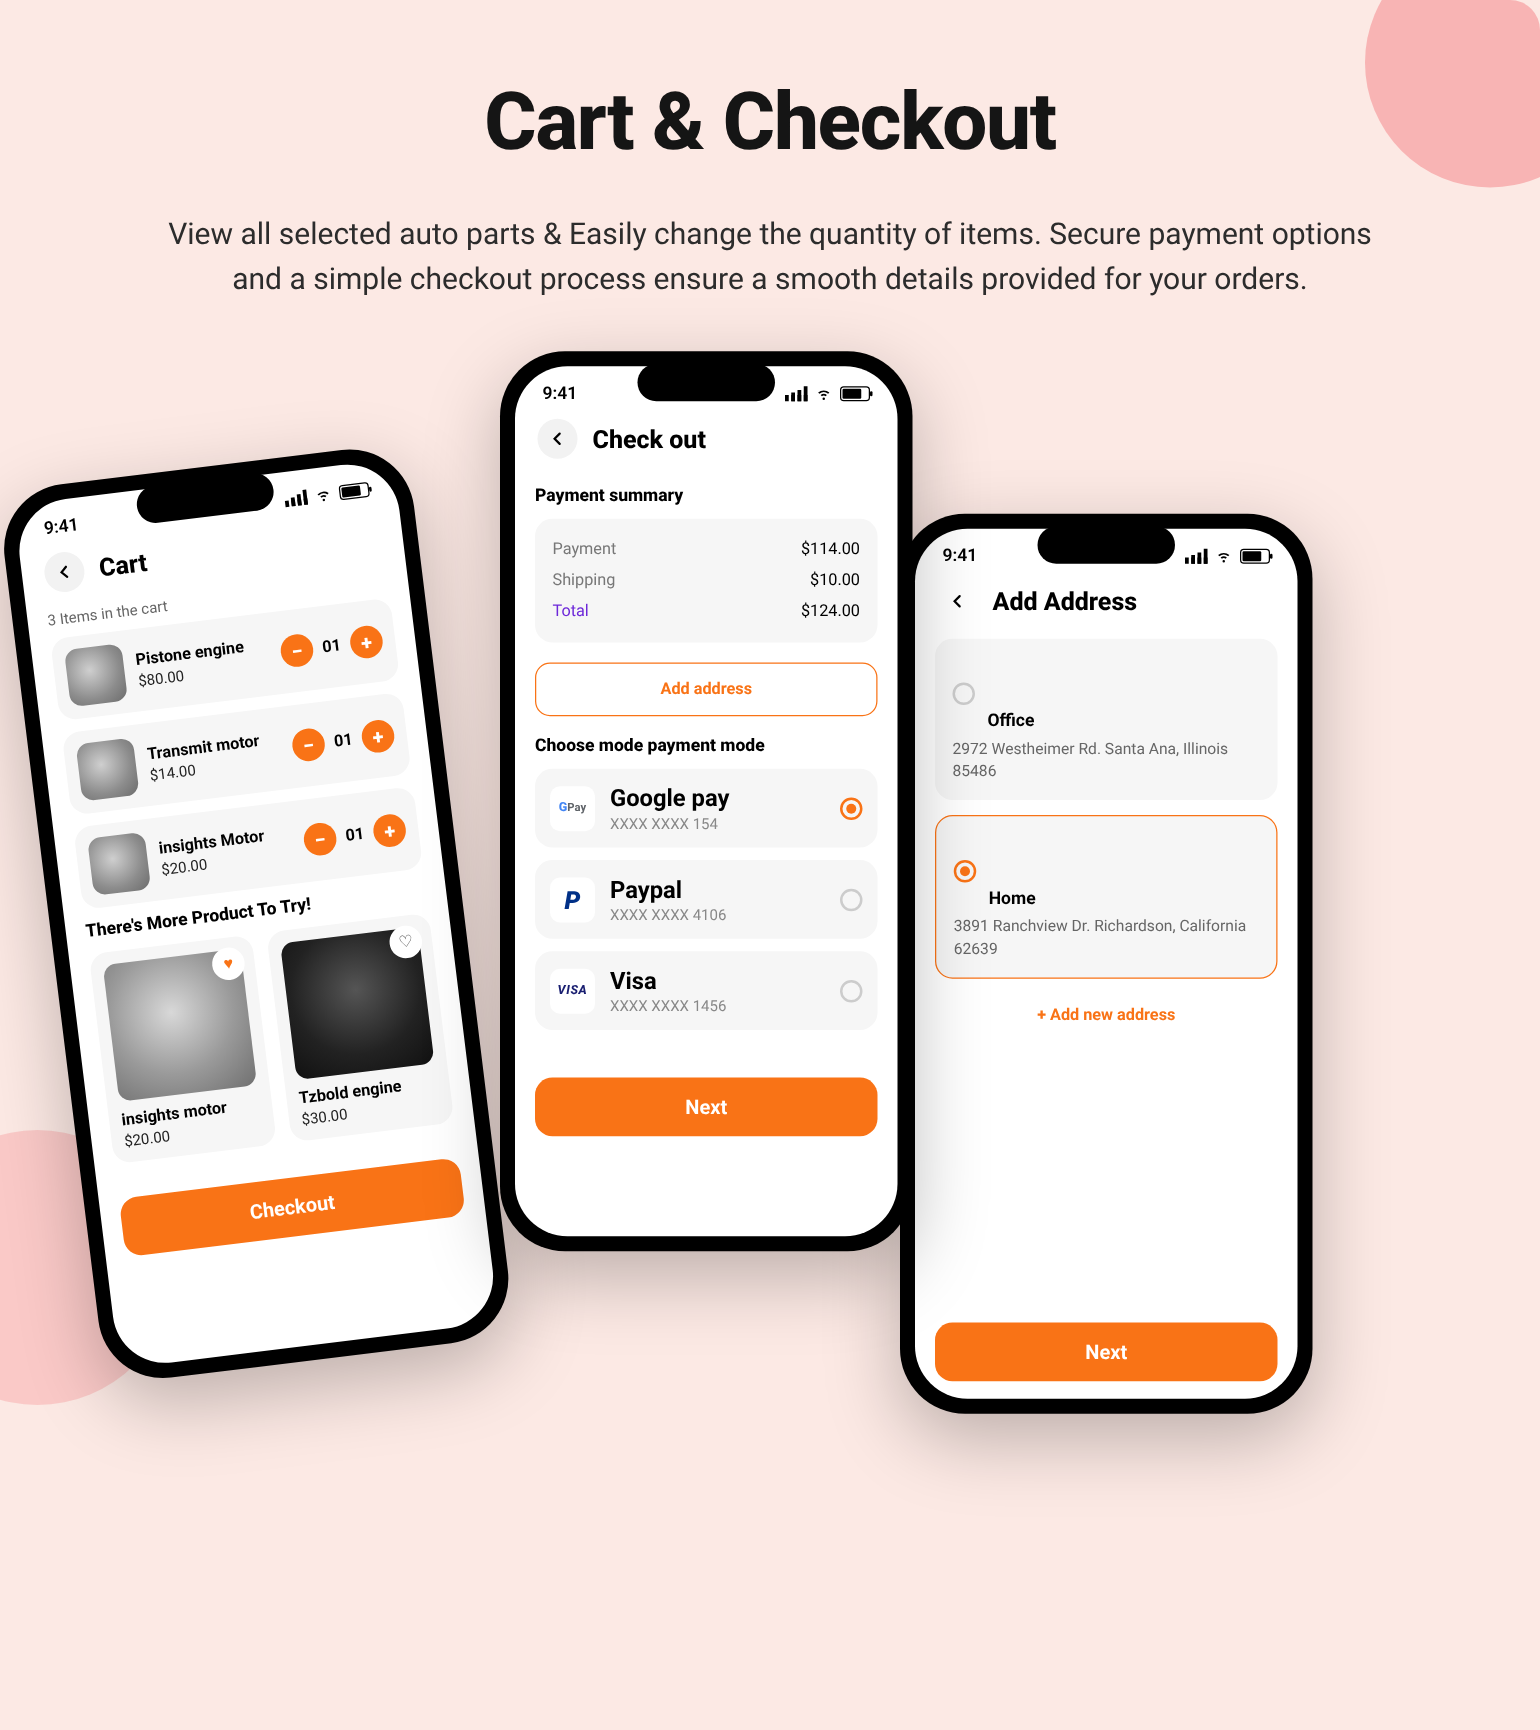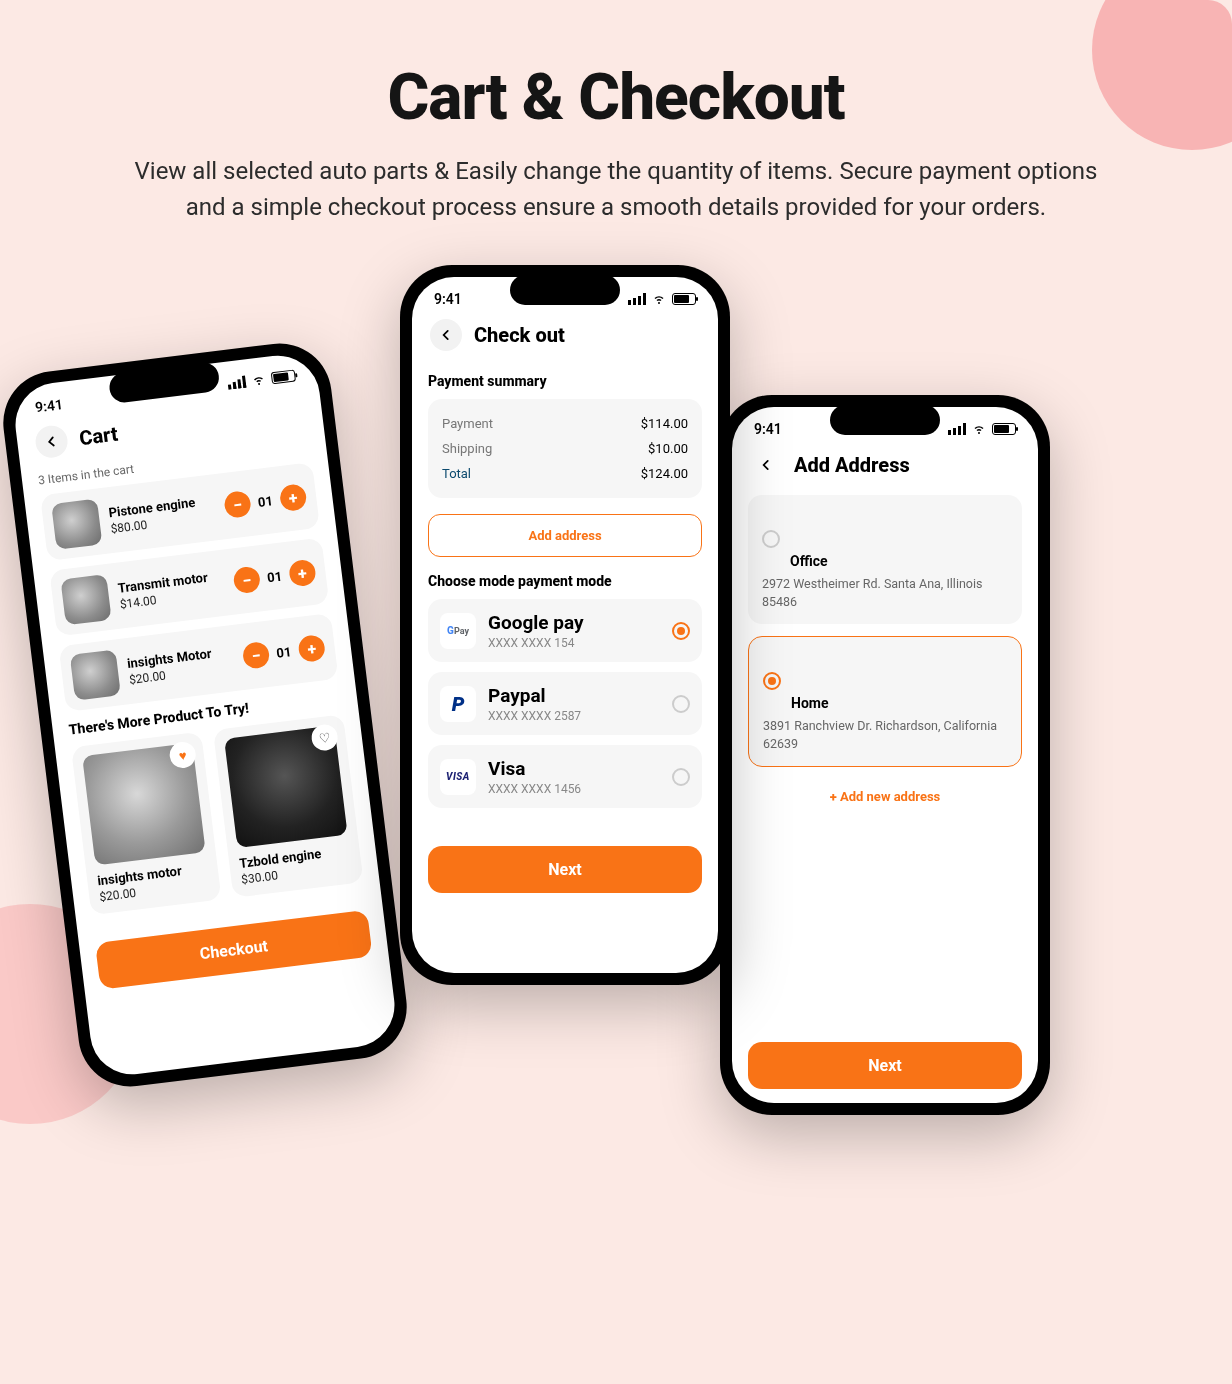--- a/index.html
+++ b/index.html
@@ -10,21 +10,21 @@
     height: 1384px;
     overflow: hidden;
     position: relative;
     border-radius: 24px;
   }
   .deco-top { position:absolute; top:-50px; right:-60px; width:200px; height:200px; background:#F8B4B4; border-radius:50%; }
   .deco-bot { position:absolute; bottom:260px; left:-80px; width:220px; height:220px; background:#F8B4B4; border-radius:50%; opacity:.6; }
 
   .hero { text-align:center; padding: 60px 120px 0; }
   .hero h1 { font-size: 64px; font-weight: 800; color:#151515; letter-spacing:-1px; }
-  .hero p  { font-size: 24px; color:#2c2c2c; margin-top: 18px; line-height:1.5; }
+  .hero p  { font-size: 24px; color:#2c2c2c; margin-top: 34px; line-height:1.5; }
 
   .stage { position:relative; width:100%; height: 1040px; margin-top: 20px; }
 
   .phone {
     position:absolute;
     width: 330px;
     height: 680px;
     background:#000;
     border-radius: 52px;
     padding: 12px;
@@ -80,21 +80,21 @@
   .prodimg { height:110px; border-radius:10px; background: radial-gradient(circle at 45% 40%, #d8d8d8, #9a9a9a 55%, #707070); margin-bottom:8px;}
   .prodcard .nm { font-weight:700; font-size:13px;}
   .prodcard .pr { font-size:12px; color:#222; margin-top:2px;}
 
   .cta { margin:14px 16px; background:#F97316; color:#fff; text-align:center; padding:14px; border-radius:14px; font-weight:700; cursor:pointer;}
 
   
   .sumbox { background:#f6f6f6; border-radius:14px; padding:12px 14px; }
   .sumrow { display:flex; justify-content:space-between; font-size:13px; padding:5px 0;}
   .sumrow .l { color:#777; }
-  .sumrow.total .l { color:#0c4a6e; font-weight:400;}
+  .sumrow.total .l { color:#6d28d9; font-weight:400;}
   .outlinebtn { margin:16px 0; border:1.5px solid #F97316; color:#F97316; text-align:center; padding:13px; border-radius:12px; font-weight:700; cursor:pointer; font-size:13px;}
   .payopt { background:#f6f6f6; border-radius:14px; padding:12px; display:flex; align-items:center; gap:12px; margin-bottom:10px; cursor:pointer;}
   .paylogo { width:36px; height:36px; background:#fff; border-radius:8px; display:flex; align-items:center; justify-content:center; font-size:10px; font-weight:800;}
   .payinfo { flex:1; }
   .payinfo .nm { font-weight:700; font-size:19px;}
   .payinfo .mk { font-size:12px; color:#888; margin-top:2px;}
   .radio { width:18px; height:18px; border-radius:50%; border:2px solid #ccc; position:relative;}
   .radio.on { border-color:#F97316;}
   .radio.on::after{content:""; position:absolute; inset:3px; background:#F97316; border-radius:50%;}
 
@@ -274,21 +274,21 @@
           </div>
           <div class="radio on"></div>
         </div>
 
         <div class="payopt">
           <div class="paylogo">
               <span class="pp">P</span>
             </div>
           <div class="payinfo">
             <div class="nm">Paypal</div>
-            <div class="mk">XXXX XXXX 2587</div>
+            <div class="mk">XXXX XXXX 4106</div>
           </div>
           <div class="radio"></div>
         </div>
 
         <div class="payopt">
           <div class="paylogo">
               <span class="visa-t">VISA</span>
             </div>
           <div class="payinfo">
             <div class="nm">Visa</div>

